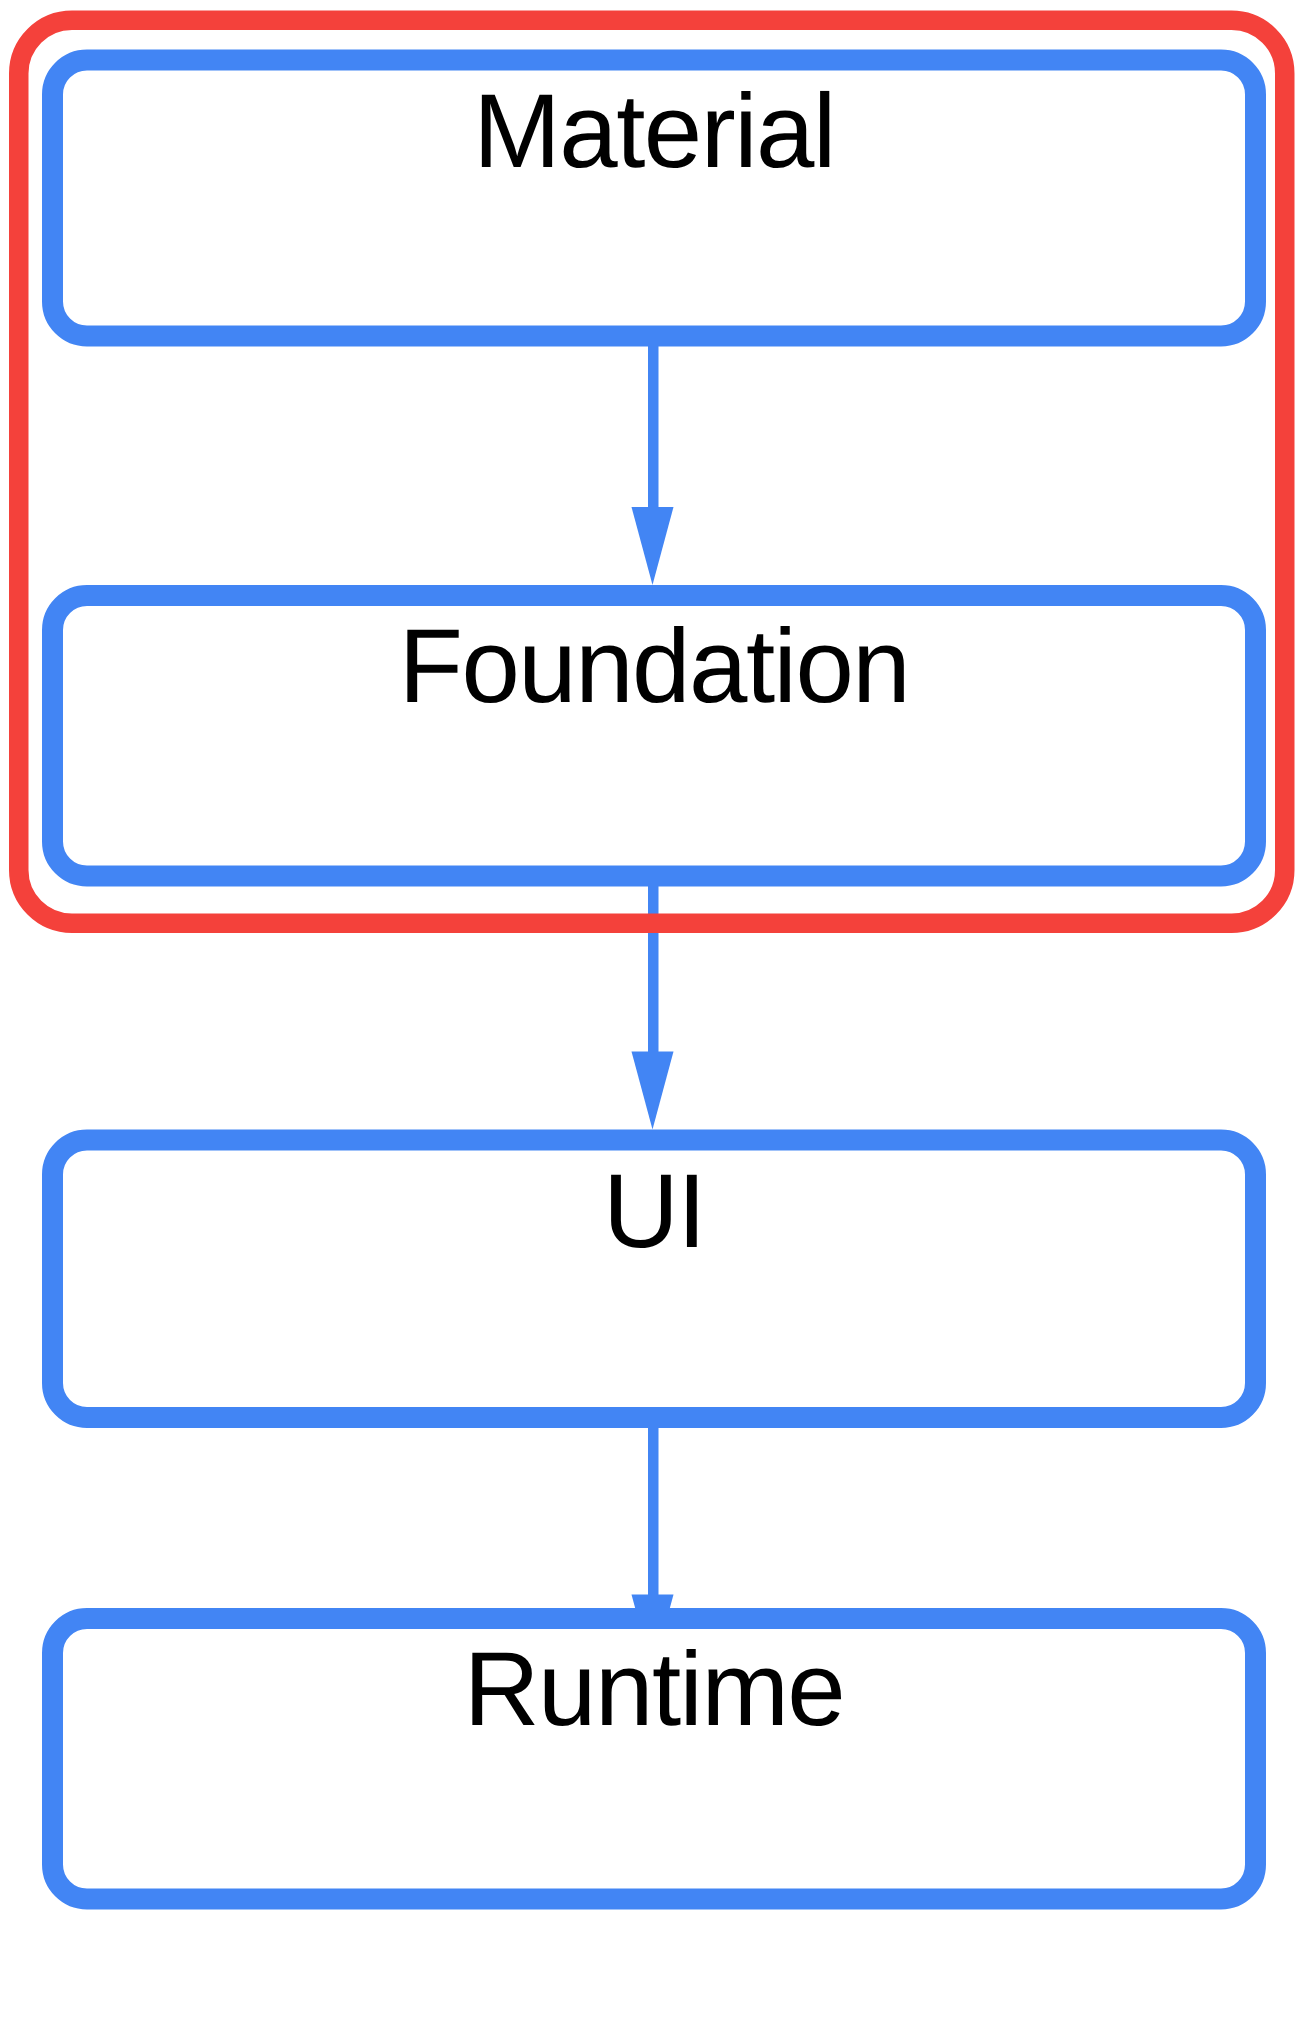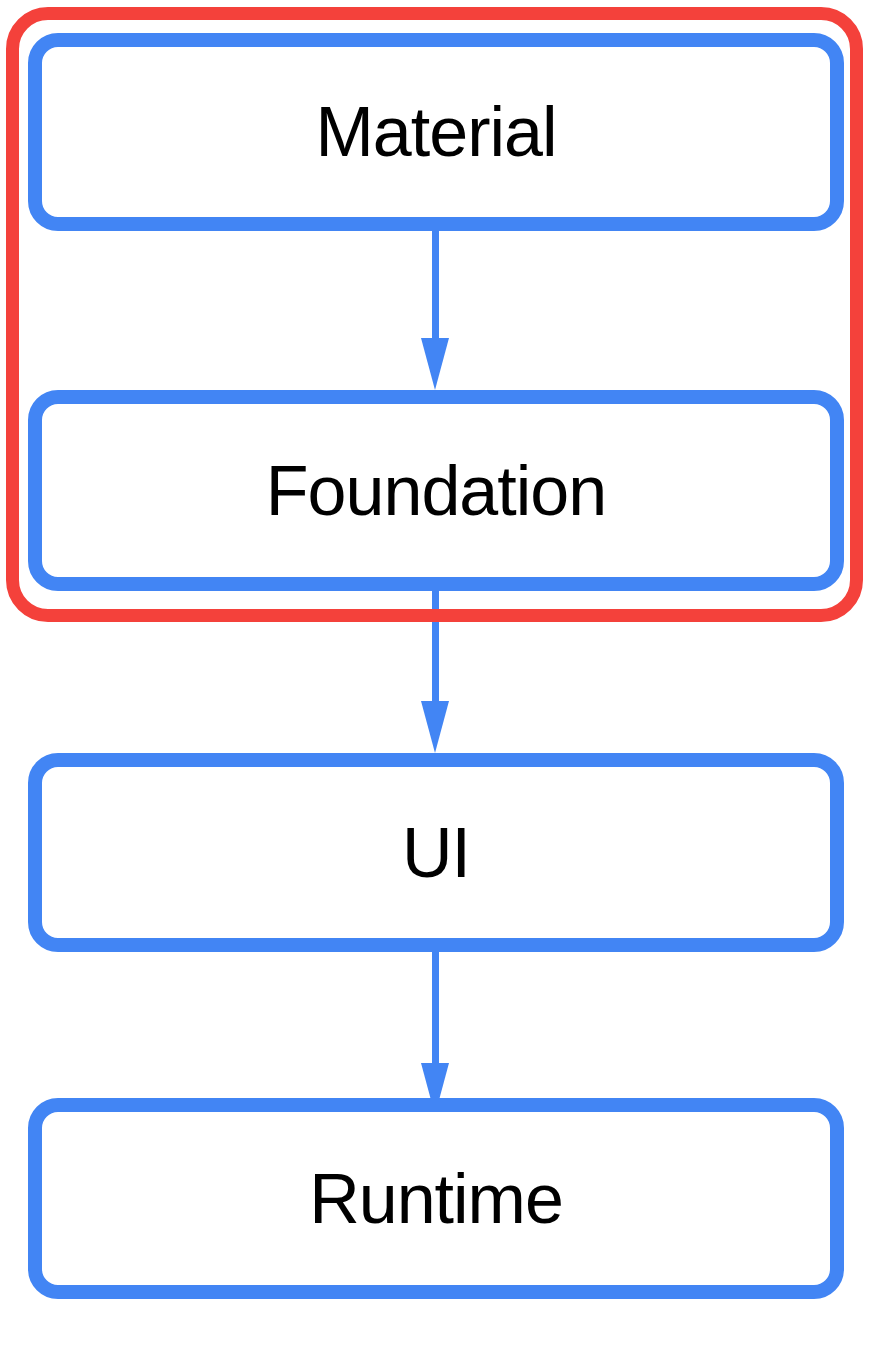--- a/index.html
+++ b/index.html
@@ -32,34 +32,33 @@
   .node {
     position: absolute;
     left: 28px;
     width: 816px;
     box-sizing: border-box;
     border: 14px solid #4285F4;
     border-radius: 30px;
     background: #ffffff;
     z-index: 4;
     display: flex;
-    align-items: center;
     justify-content: center;
   }
   .node-label {
     color: #000000;
     font-size: 70px;
     font-weight: 500;
     letter-spacing: -1px;
     white-space: nowrap;
   }
   .node-material   { top: 33px;   height: 198px; }
   .node-foundation { top: 390px;  height: 201px; }
   .node-ui         { top: 753px;  height: 199px; }
-  .node-runtime    { top: 1098px; height: 201px; }
+  .node-runtime    { top: 1072px; height: 201px; }
 
   
   .arrow-shaft {
     position: absolute;
     left: 432px;
     width: 7px;
     background: #4285F4;
     z-index: 2;
   }
   .arrow-head {

